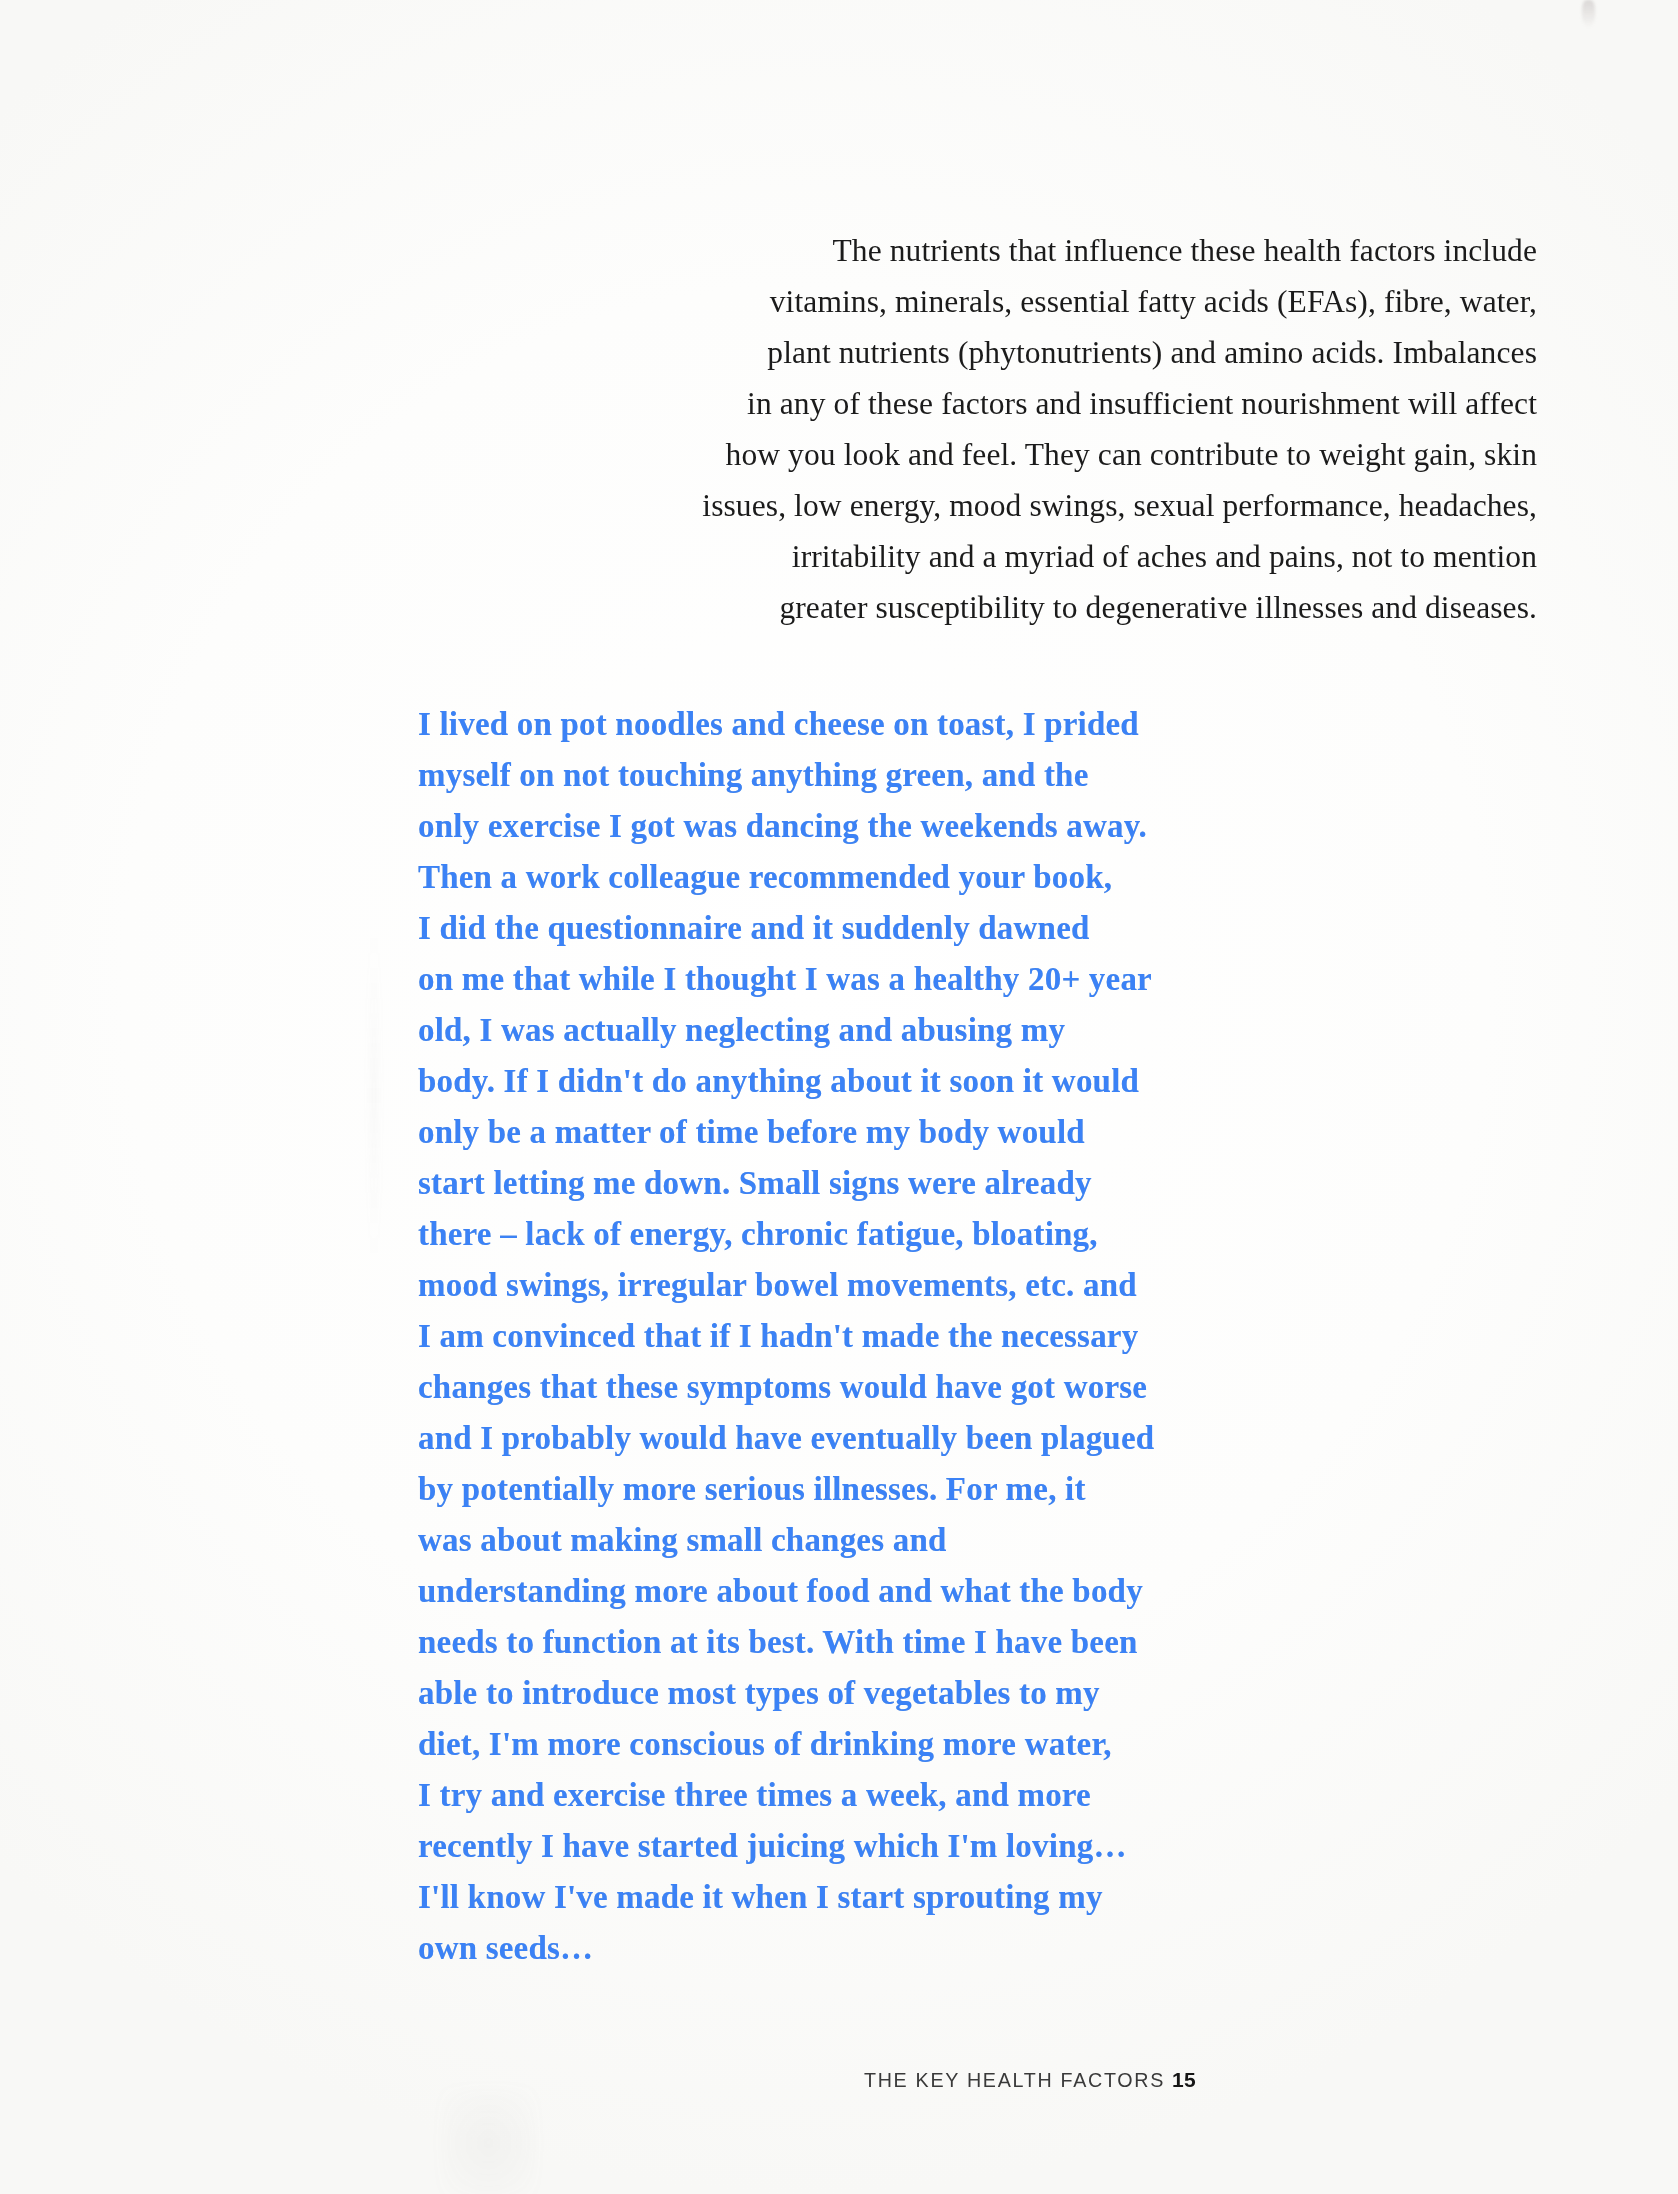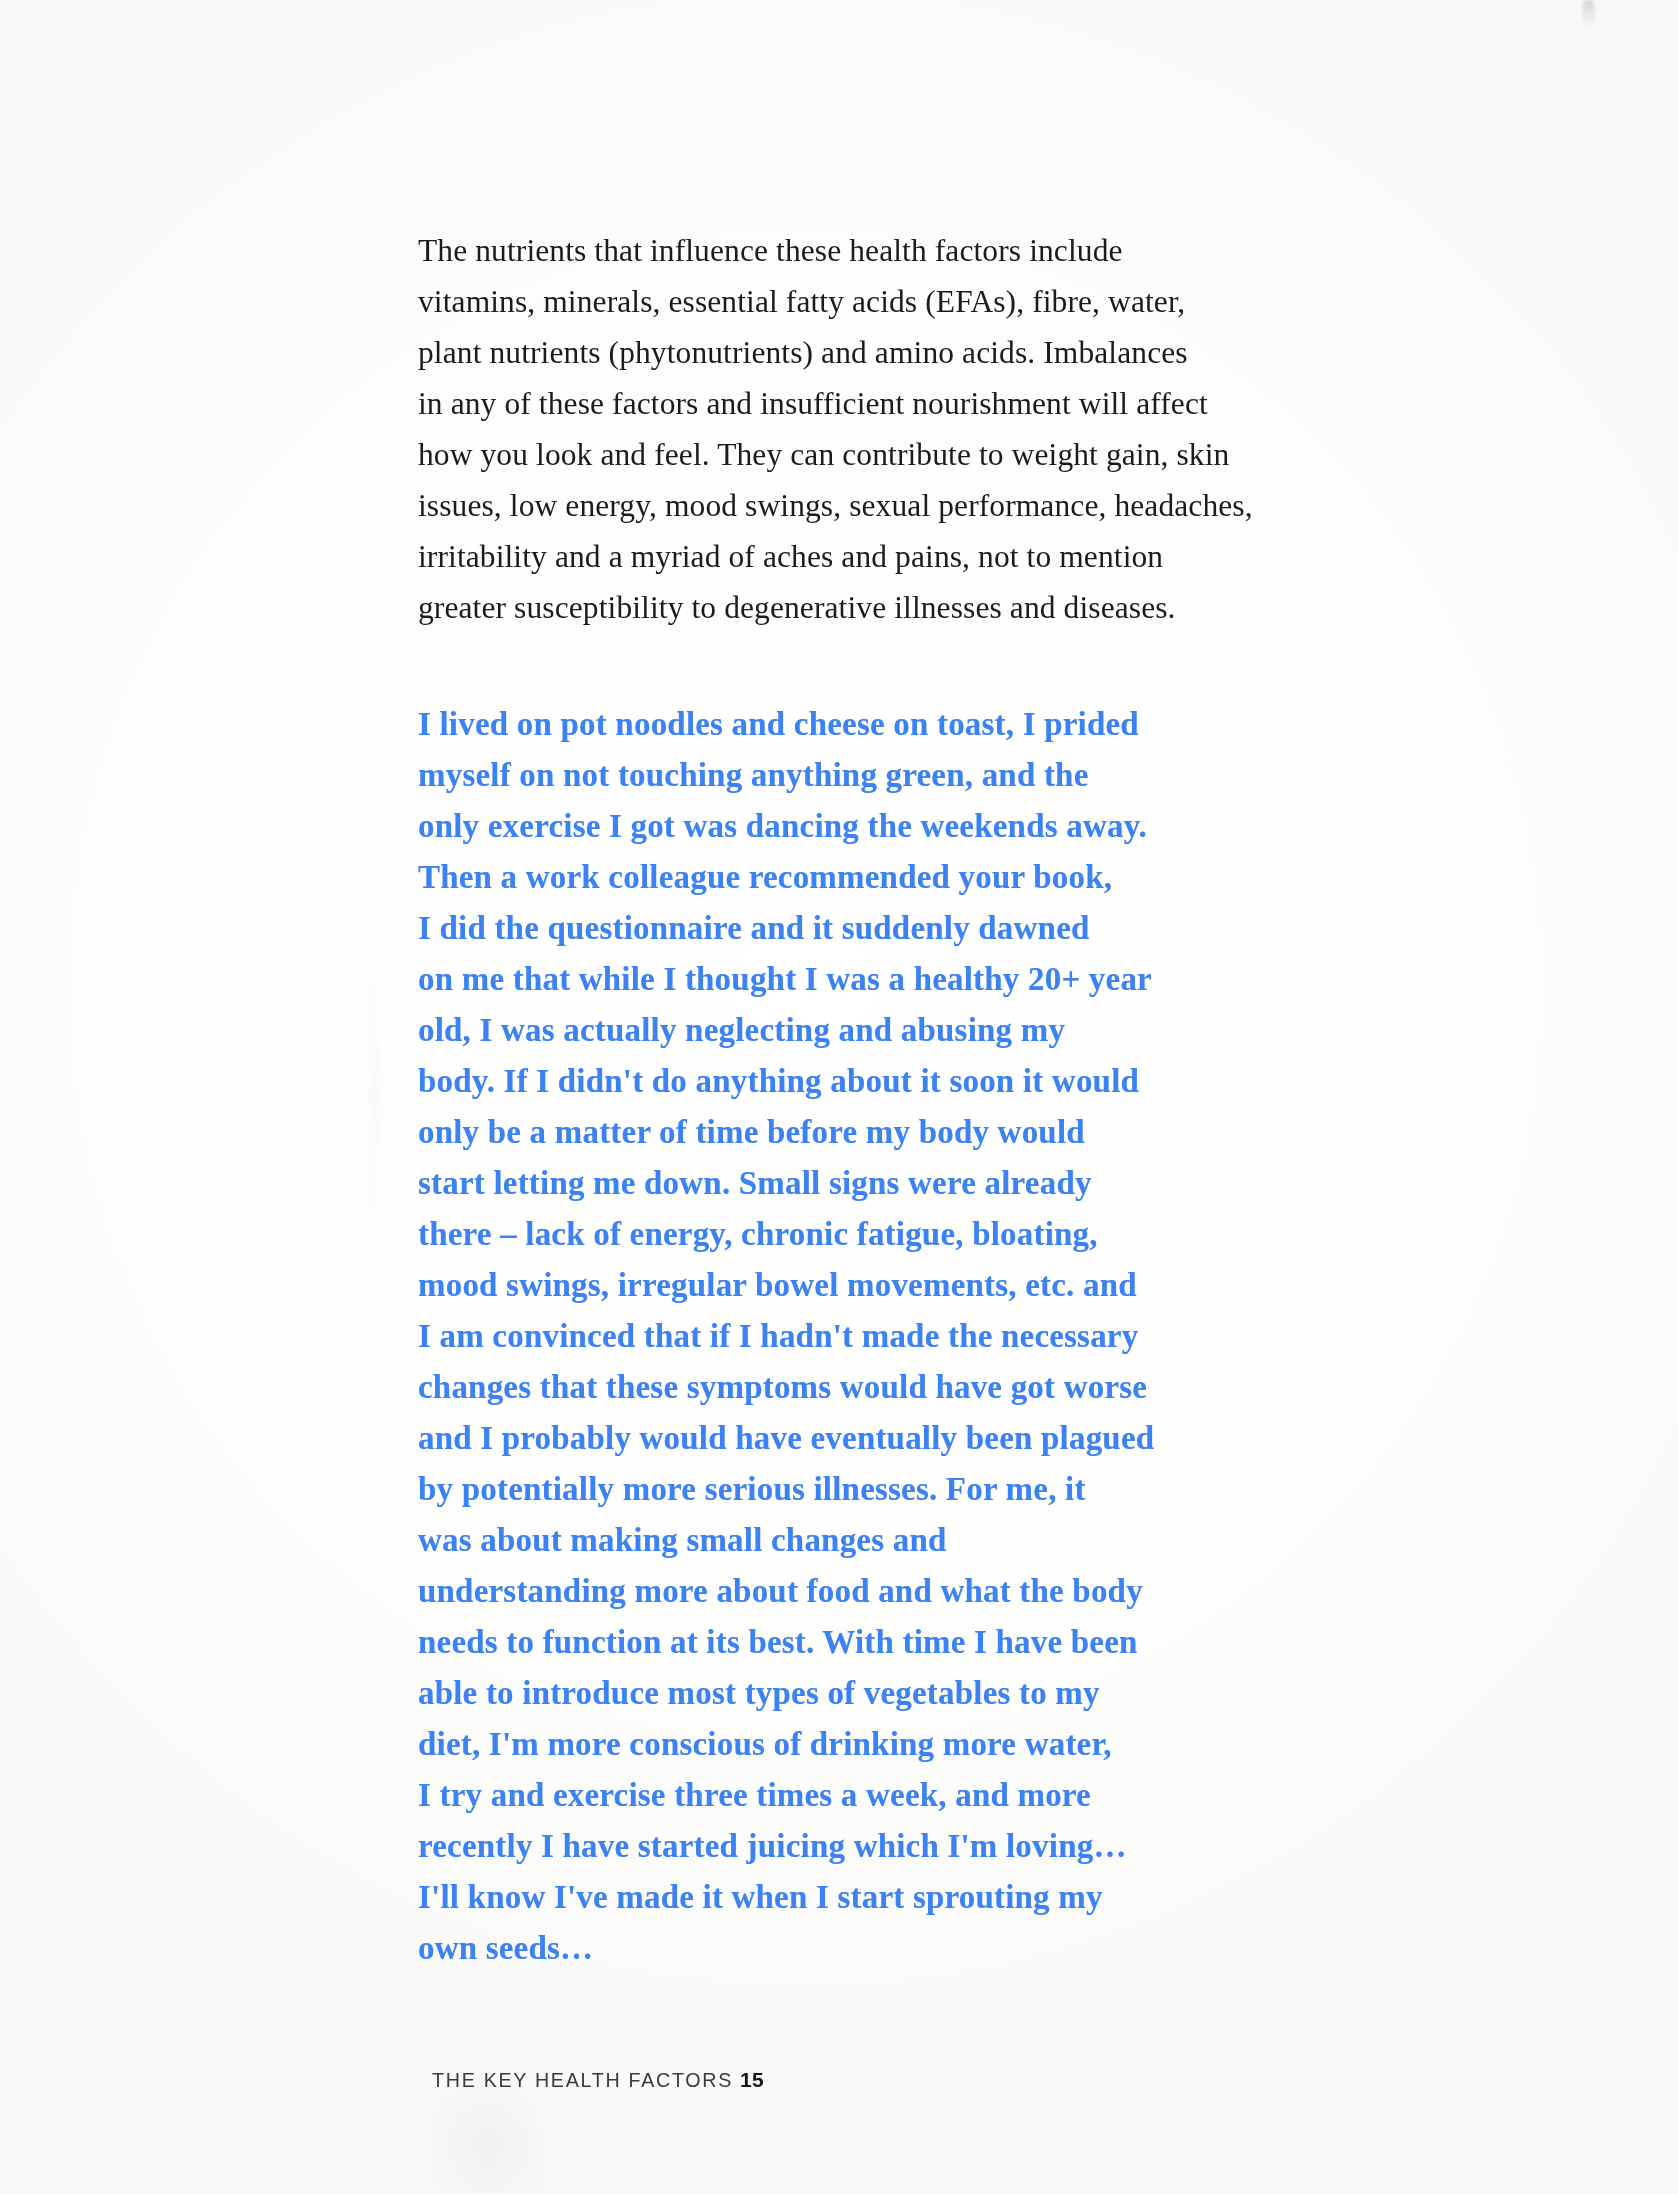--- a/index.html
+++ b/index.html
@@ -71,20 +71,21 @@
 
   
   .body-para {
     margin: 0;
     color: #1b1b1b;
     font-size: 31.5px;
     line-height: 51px;
     letter-spacing: 0.1px;
     white-space: pre-line;
     font-weight: 400;
+    text-align: right;
   }
 
   
   .pull-quote {
     margin: 0;
     padding: 0;
     margin-top: 66px;
     color: #3b82f6;
     font-size: 33px;
     line-height: 51px;
@@ -95,21 +96,21 @@
   }
 
   
   .footer {
     position: absolute;
     left: 0;
     top: 2068px;
     width: 1338px;
     padding-right: 142px;
     box-sizing: border-box;
-    text-align: center;
+    text-align: right;
     font-family: "Liberation Sans", "DejaVu Sans", sans-serif;
   }
 
   .footer-inner {
     display: inline-block;
     white-space: nowrap;
   }
 
   .footer-title {
     font-size: 19.7px;

